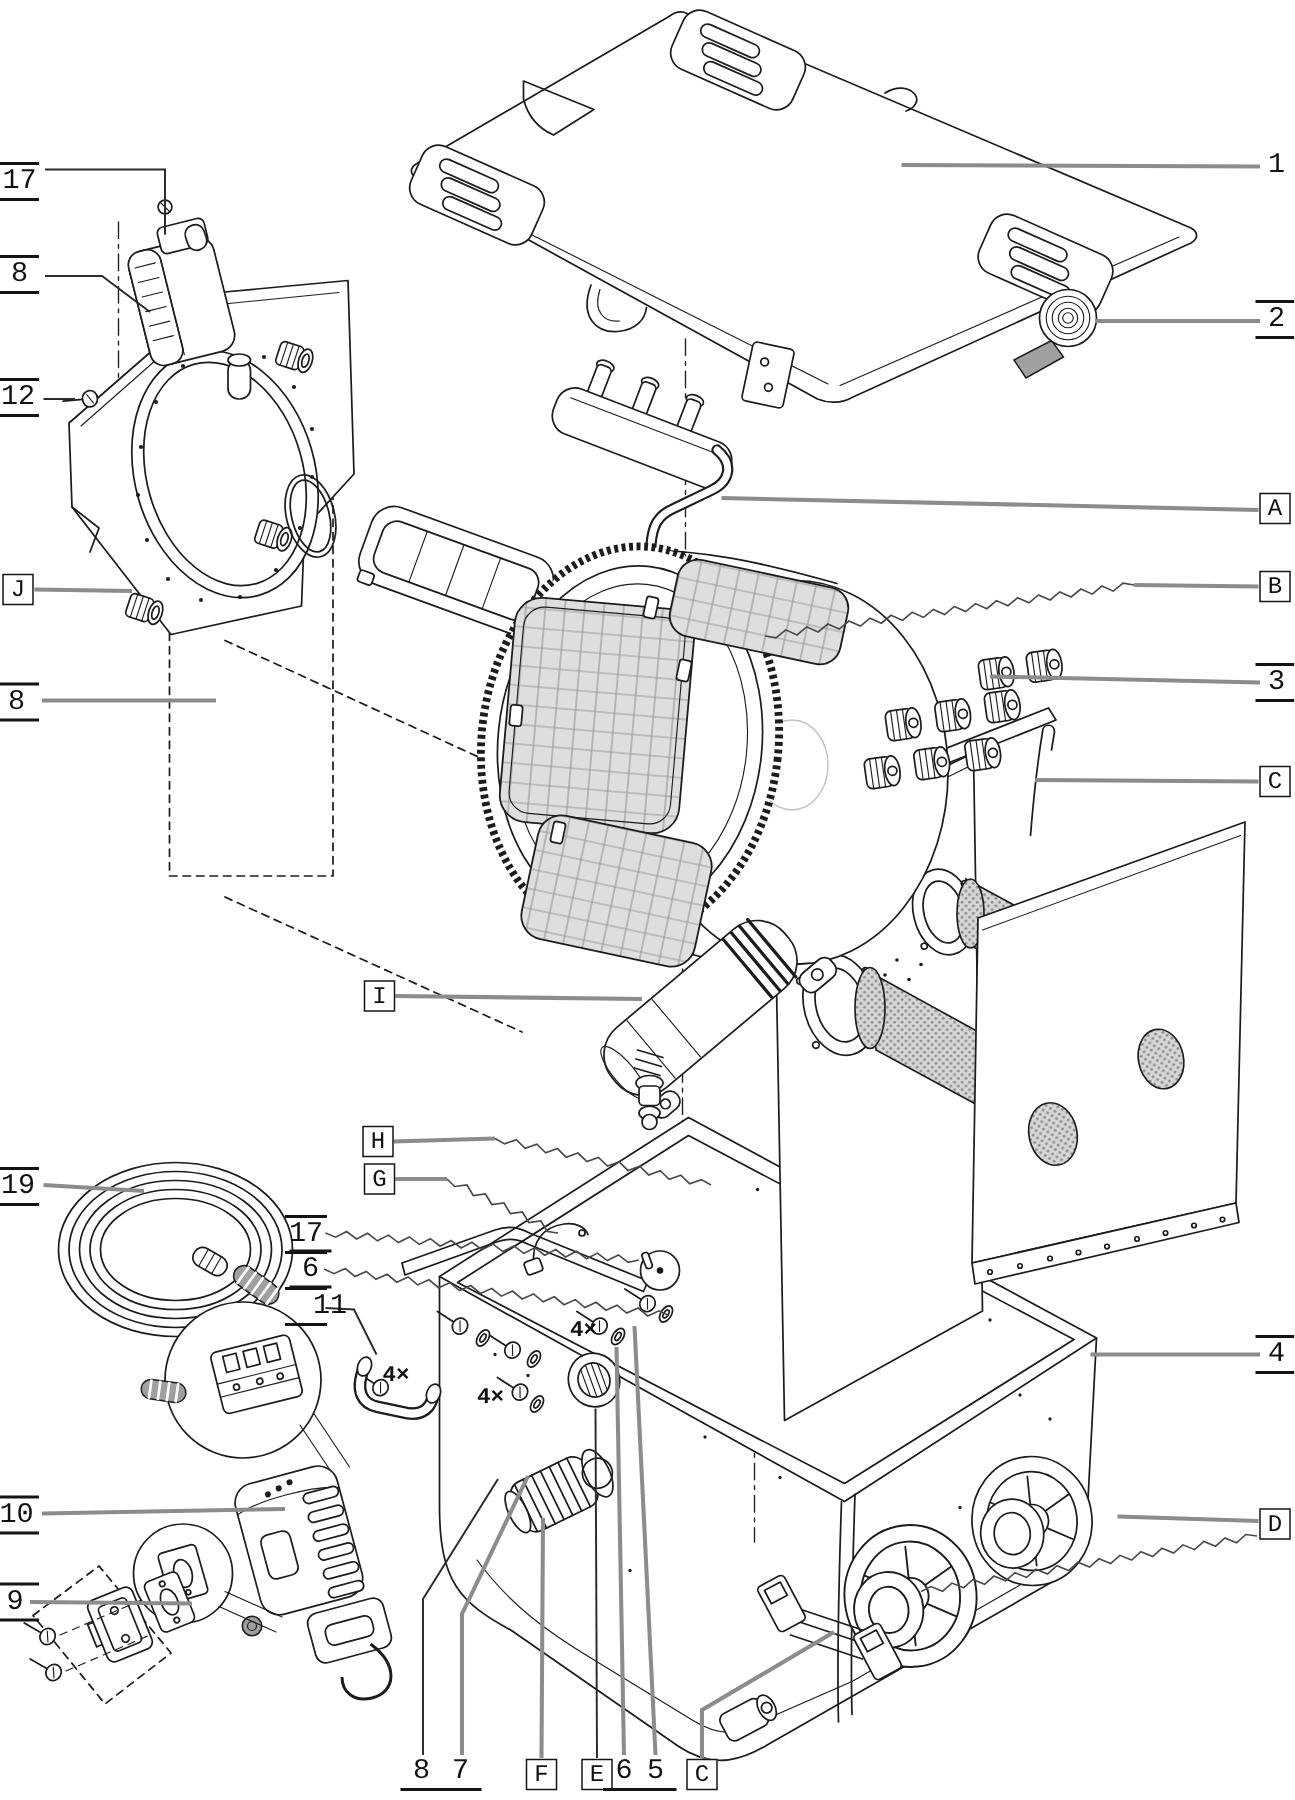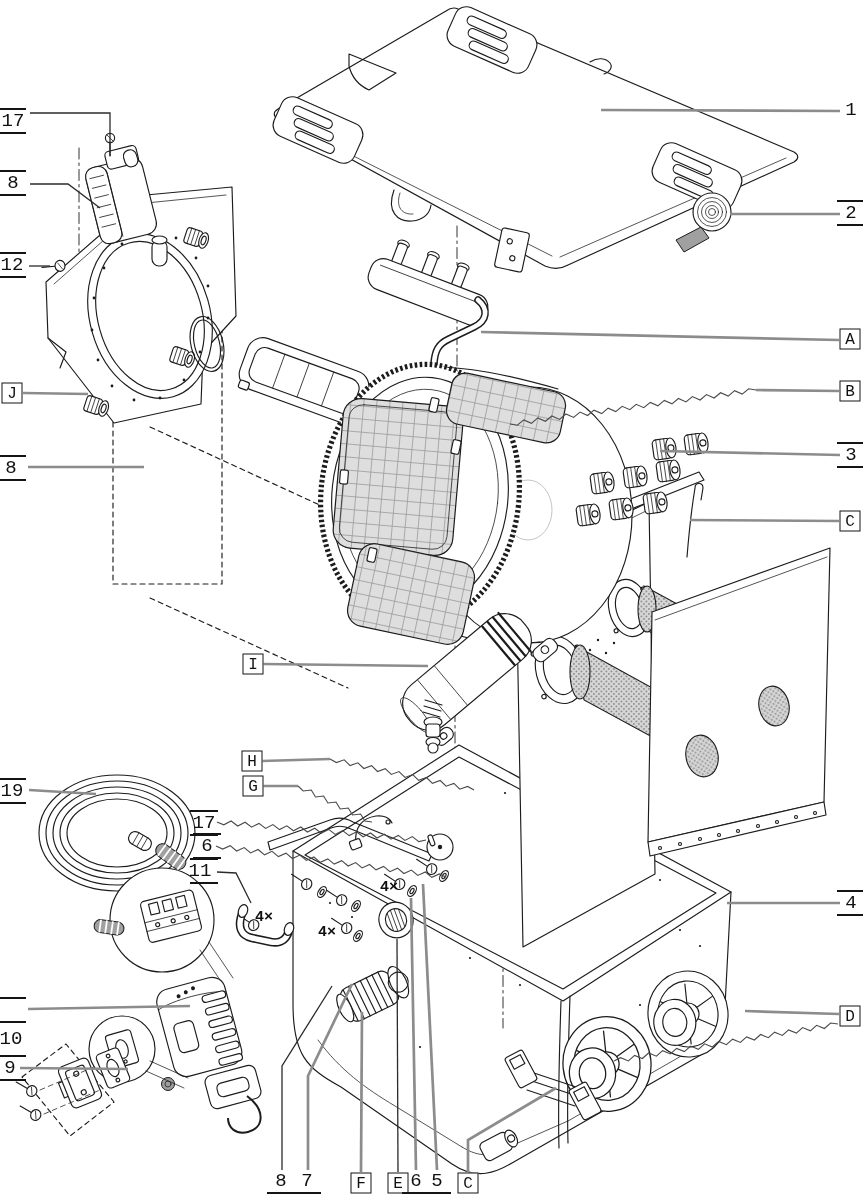--- a/index.html
+++ b/index.html
@@ -526,24 +526,24 @@
       <div class="bar" style="left: 0px; width: 26px; top: 455px;"></div>
       <div class="co co-num" style="left: 12px; top: 791px;">19</div>
       <div class="bar" style="left: 0px; width: 26px; top: 802px;"></div>
       <div class="bar" style="left: 0px; width: 26px; top: 778px;"></div>
       <div class="co co-num" style="left: 204px; top: 823px;">17</div>
       <div class="bar" style="left: 190px; width: 28px; top: 834px;"></div>
       <div class="bar" style="left: 190px; width: 28px; top: 810px;"></div>
       <div class="co co-num" style="left: 207px; top: 846px;">6</div>
       <div class="bar" style="left: 193px; width: 28px; top: 857px;"></div>
       <div class="bar" style="left: 193px; width: 28px; top: 833px;"></div>
-      <div class="co co-num" style="left: 200px; top: 871px; text-align: right;">11</div>
+      <div class="co co-num" style="left: 220px; top: 871px; text-align: right;">11</div>
       <div class="bar" style="left: 190px; width: 28px; top: 882px;"></div>
       <div class="bar" style="left: 190px; width: 28px; top: 858px;"></div>
-      <div class="co co-num" style="left: 11px; top: 1010px; margin-top: 29px;">10</div>
+      <div class="co co-num" style="left: 11px; top: 1010px;">10</div>
       <div class="bar" style="left: 0px; width: 26px; top: 1021px;"></div>
       <div class="bar" style="left: 0px; width: 26px; top: 997px;"></div>
       <div class="co co-num" style="left: 10px; top: 1068px;">9</div>
       <div class="bar" style="left: 0px; width: 26px; top: 1079px;"></div>
       <div class="bar" style="left: 0px; width: 26px; top: 1055px;"></div>
       <div class="co co-num" style="left: 851px; top: 110px;">1</div>
       <div class="co co-num" style="left: 851px; top: 213px;">2</div>
       <div class="bar" style="left: 837px; width: 26px; top: 224px;"></div>
       <div class="bar" style="left: 837px; width: 26px; top: 200px;"></div>
       <div class="co co-letter" style="left: 850px; top: 339px;">A</div>

